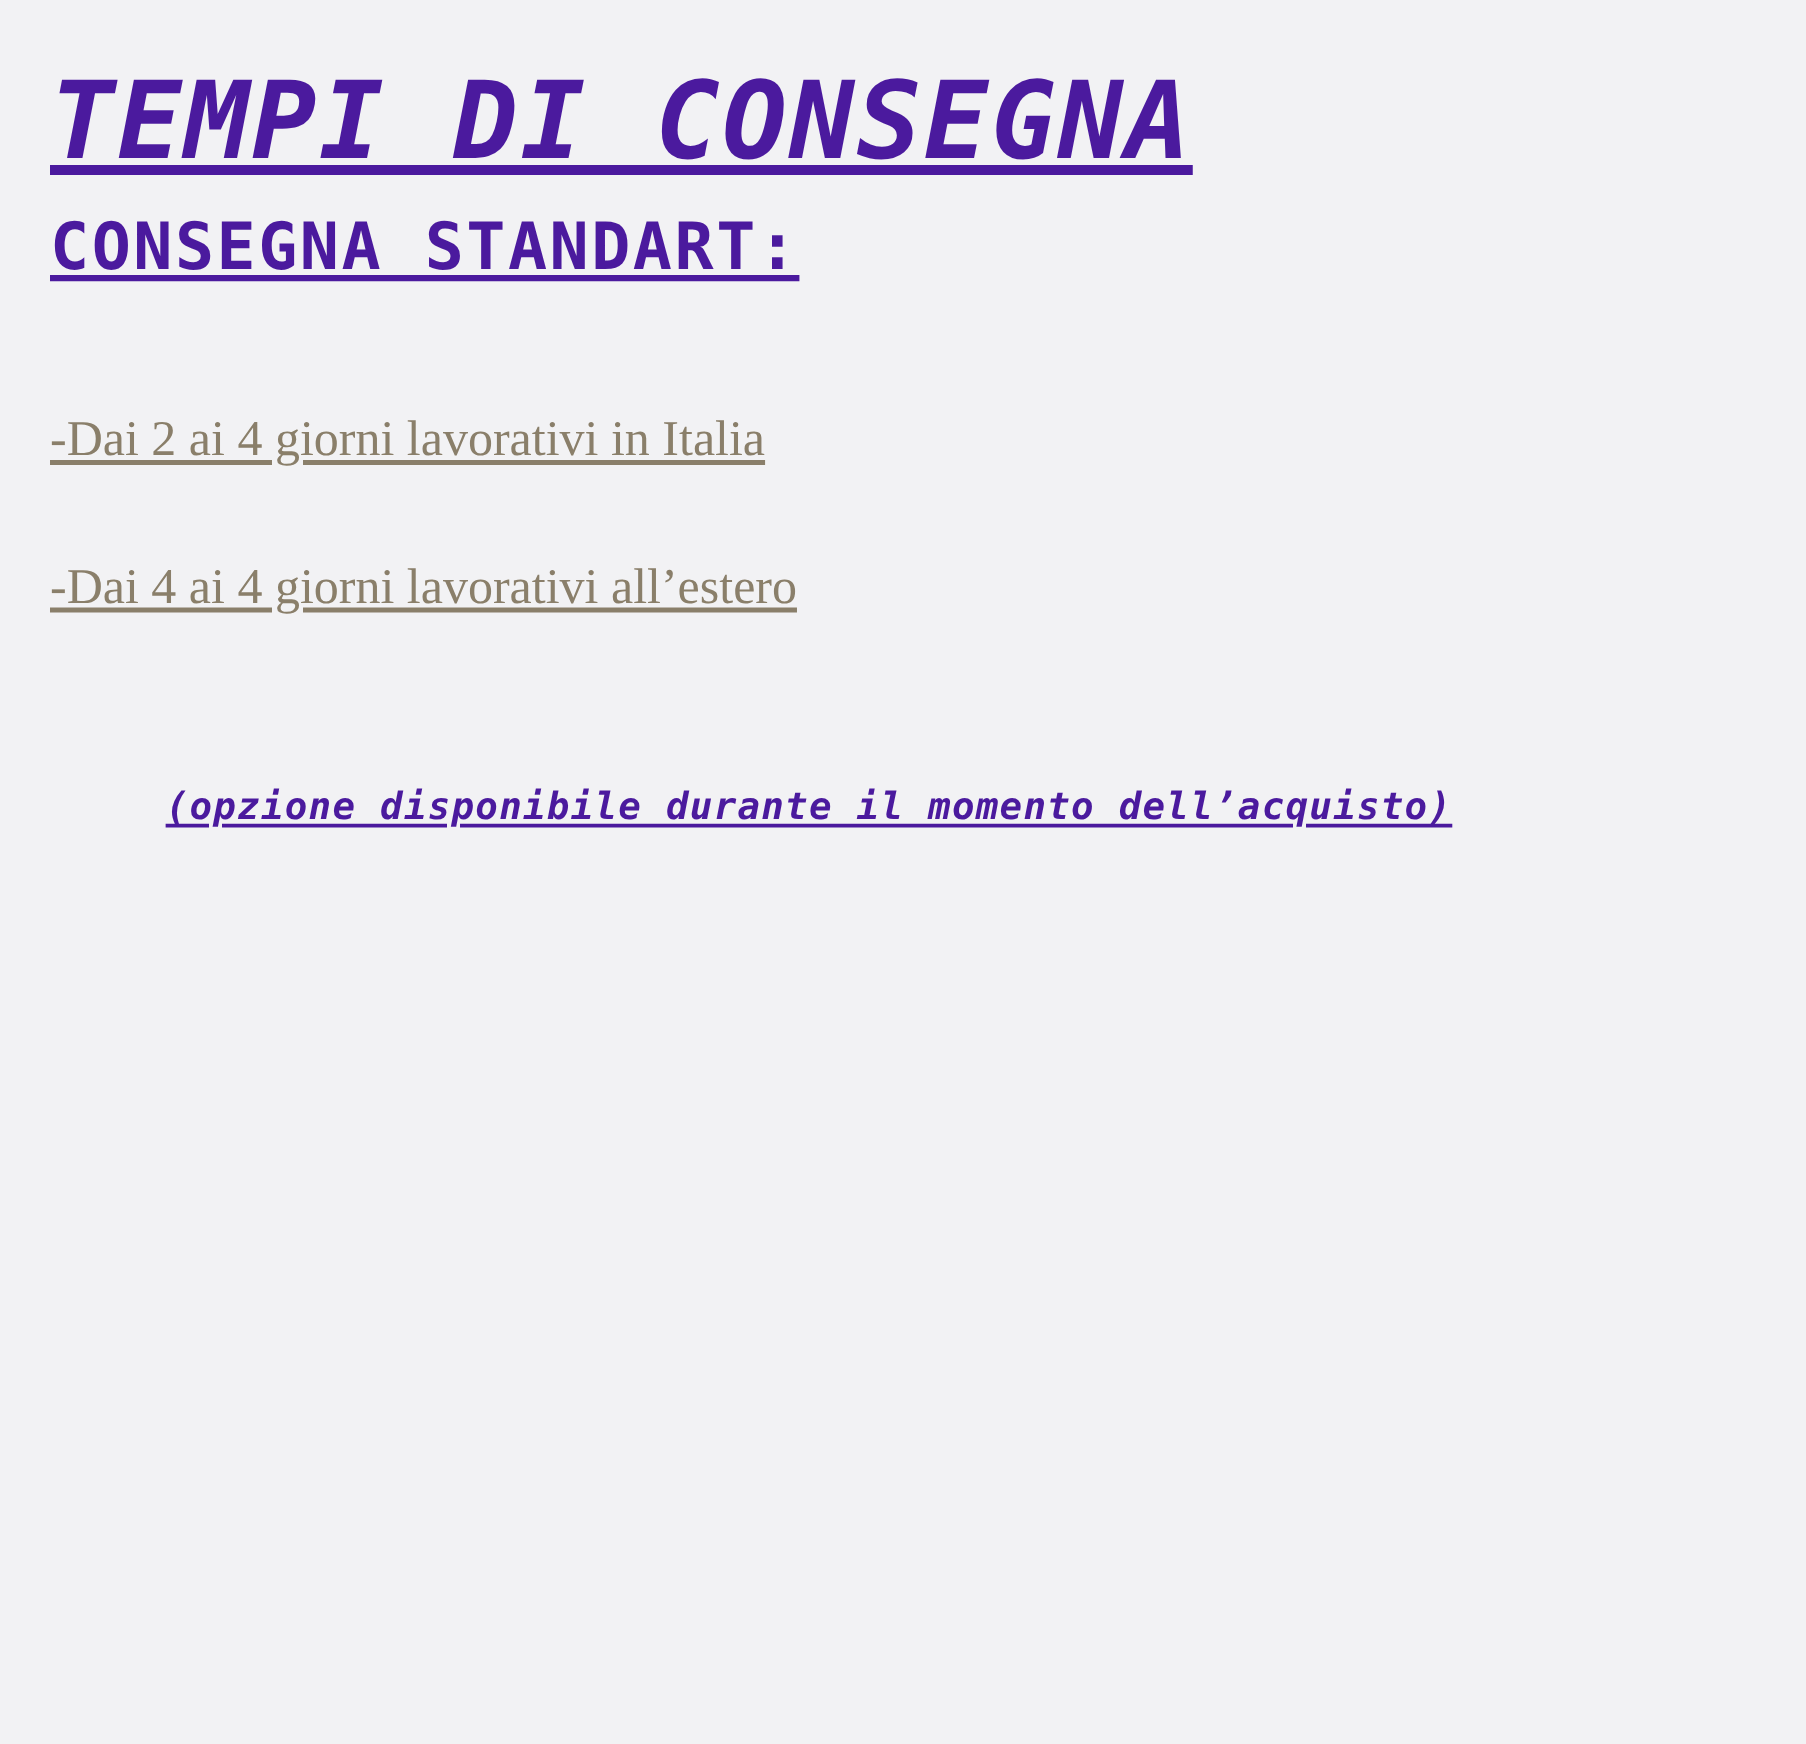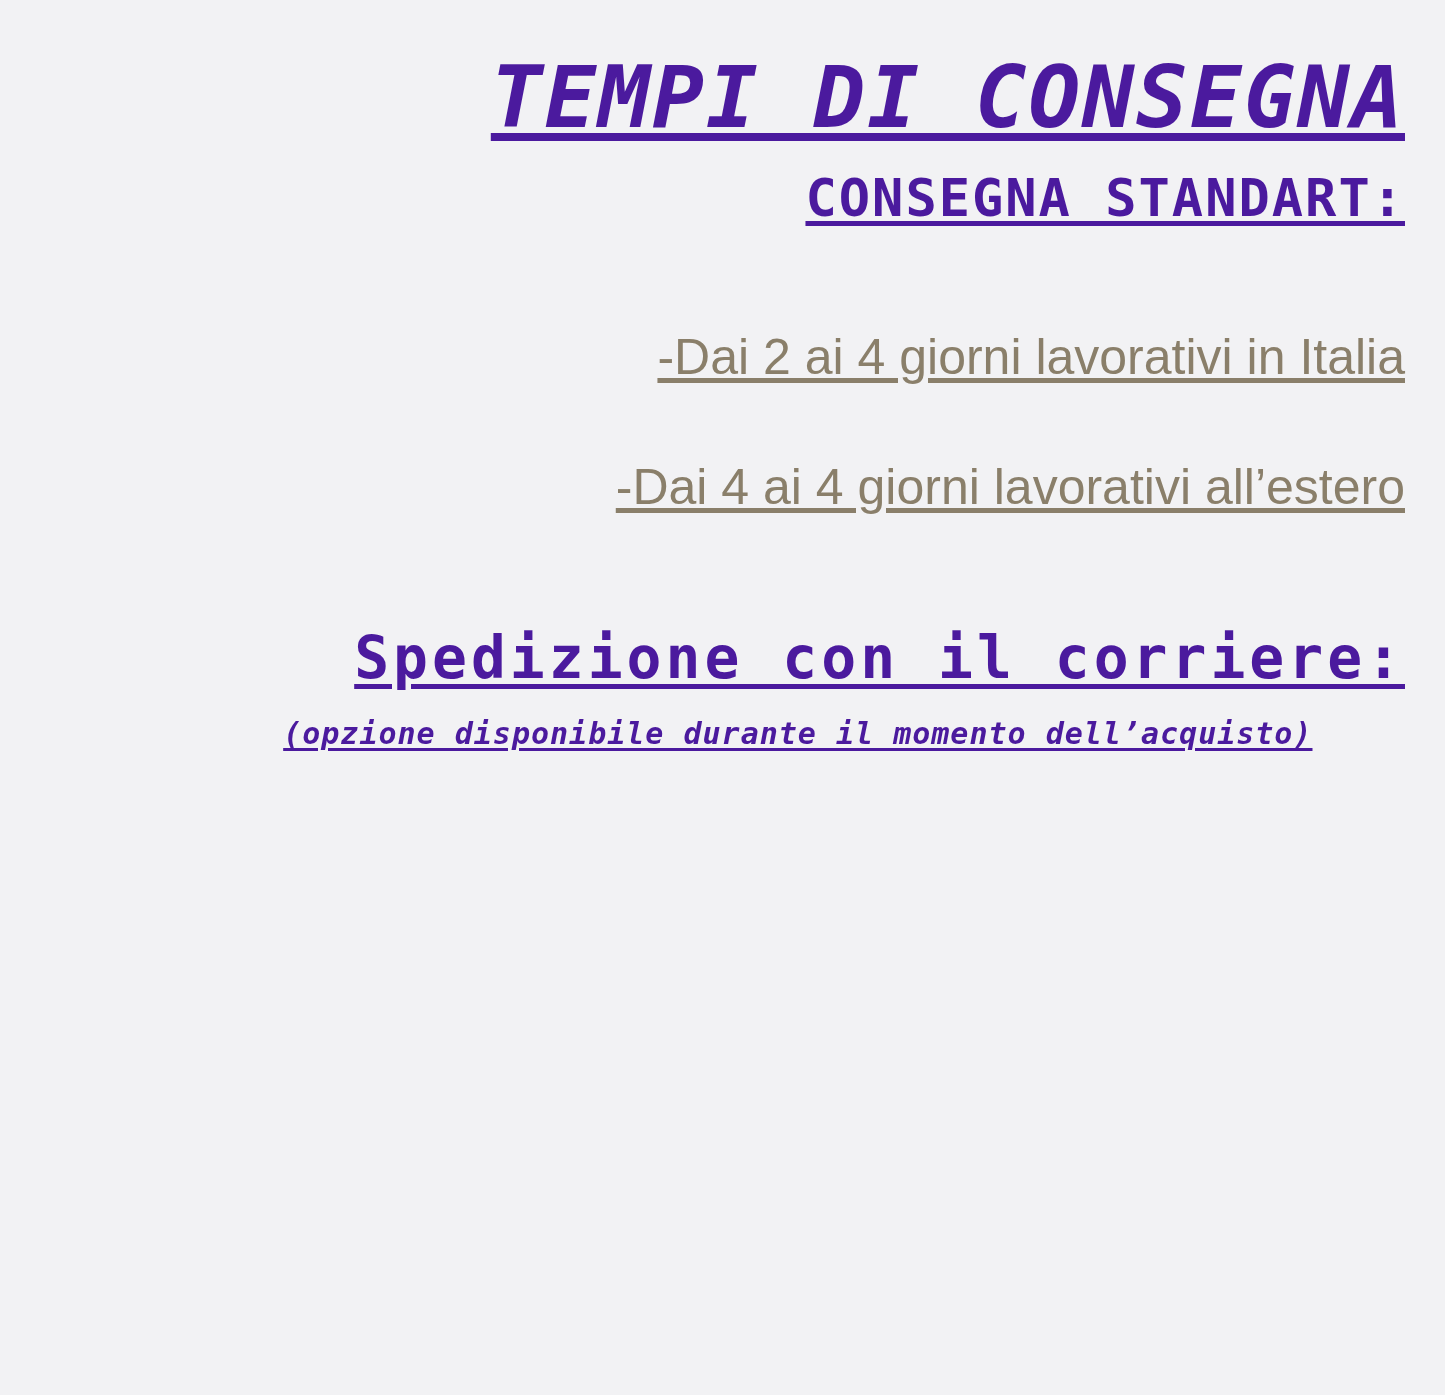--- a/index.html
+++ b/index.html
@@ -14,21 +14,21 @@
     overflow: hidden;
     font-family: "Liberation Serif", serif;
     position: relative;
   }
 
   .page {
     width: 1445px;
     height: 1395px;
     box-sizing: border-box;
     padding: 30px 40px 0 40px;
-    text-align: right;
+    text-align: left;
   }
 
   .title {
     font-family: "DejaVu Sans Mono", monospace;
     font-weight: bold;
     font-style: italic;
     font-size: 86px;
     letter-spacing: 2px;
     color: #4b1a9e;
     text-decoration: underline;
@@ -45,22 +45,22 @@
     letter-spacing: 2px;
     color: #4b1a9e;
     text-decoration: underline;
     text-underline-offset: 5px;
     line-height: 1.2;
     margin: 20px 0 16px 0;
     white-space: pre;
   }
 
   .bullet {
-    font-family: Liberation Sans, sans-serif;
-    font-size: 50px;
+    font-family: Liberation Serif, serif;
+    font-size: 40px;
     color: #8a7f6a;
     text-decoration: underline;
     text-decoration-color: #8a7f6a;
     text-underline-offset: 4px;
     line-height: 1.2;
     margin: 0;
   }
 
   .gap-lg { height: 82px; }
   .gap-md { height: 70px; }
@@ -105,21 +105,20 @@
   <div class="gap-lg"></div>
 
   <p class="bullet">-Dai 2 ai 4 giorni lavorativi in Italia</p>
 
   <div class="gap-md"></div>
 
   <p class="bullet">-Dai 4 ai 4 giorni lavorativi all’estero</p>
 
   <div class="gap-xl"></div>
 
-  <h2 class="section-heading">Spedizione con il corriere:</h2>
 
   <p class="section-note">(opzione disponibile durante il momento dell’acquisto)</p>
 
   <div class="gap-xl"></div>
 
 
   <div class="gap-md"></div>
 
 
 </div>

